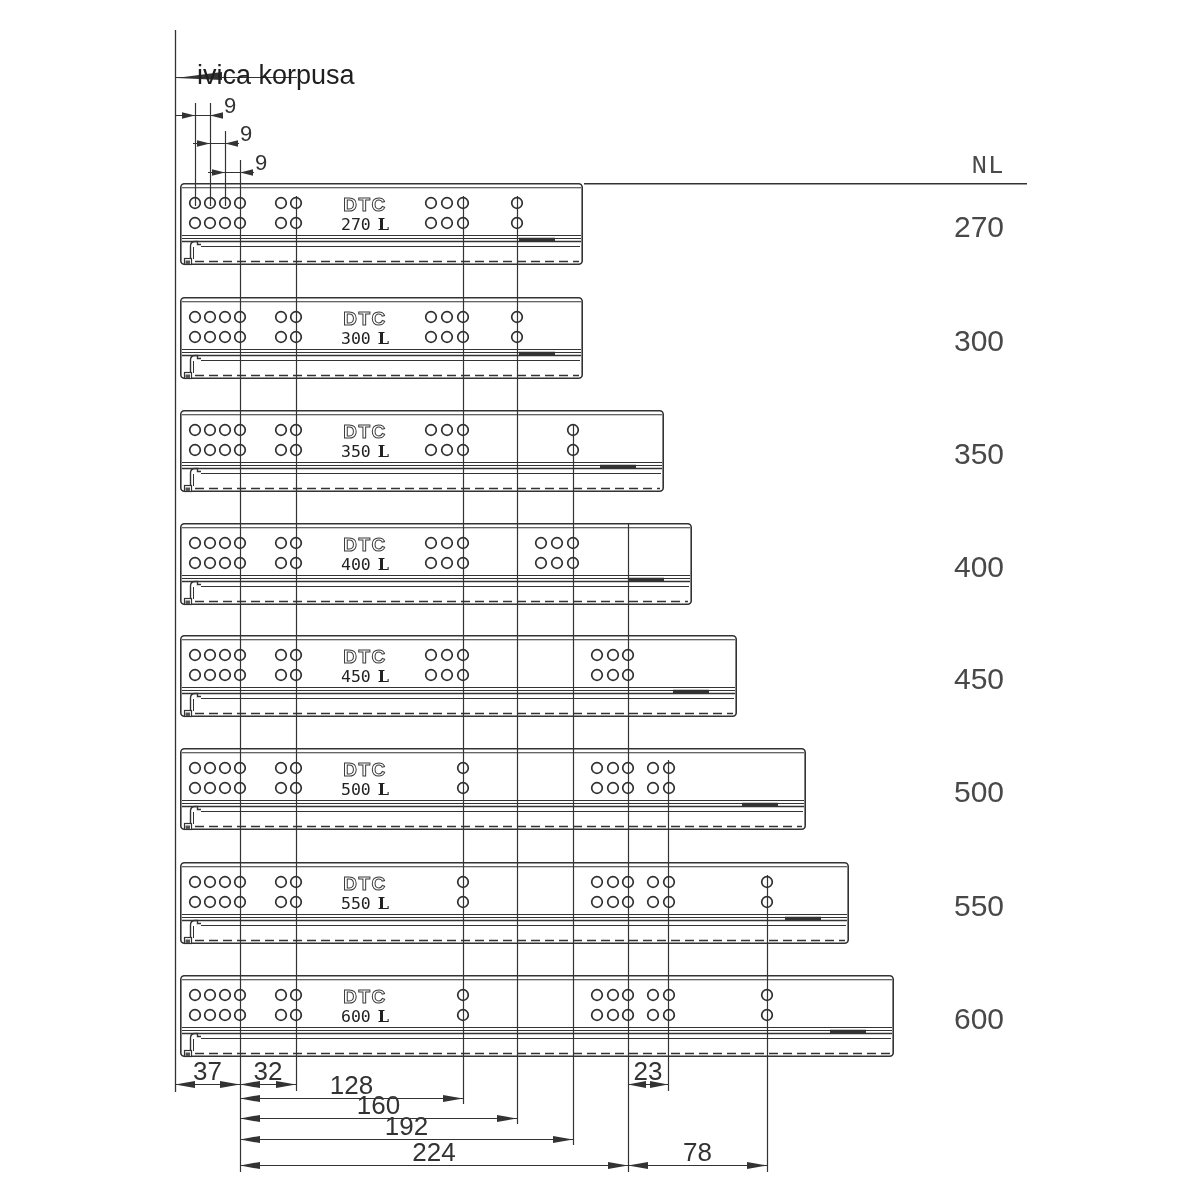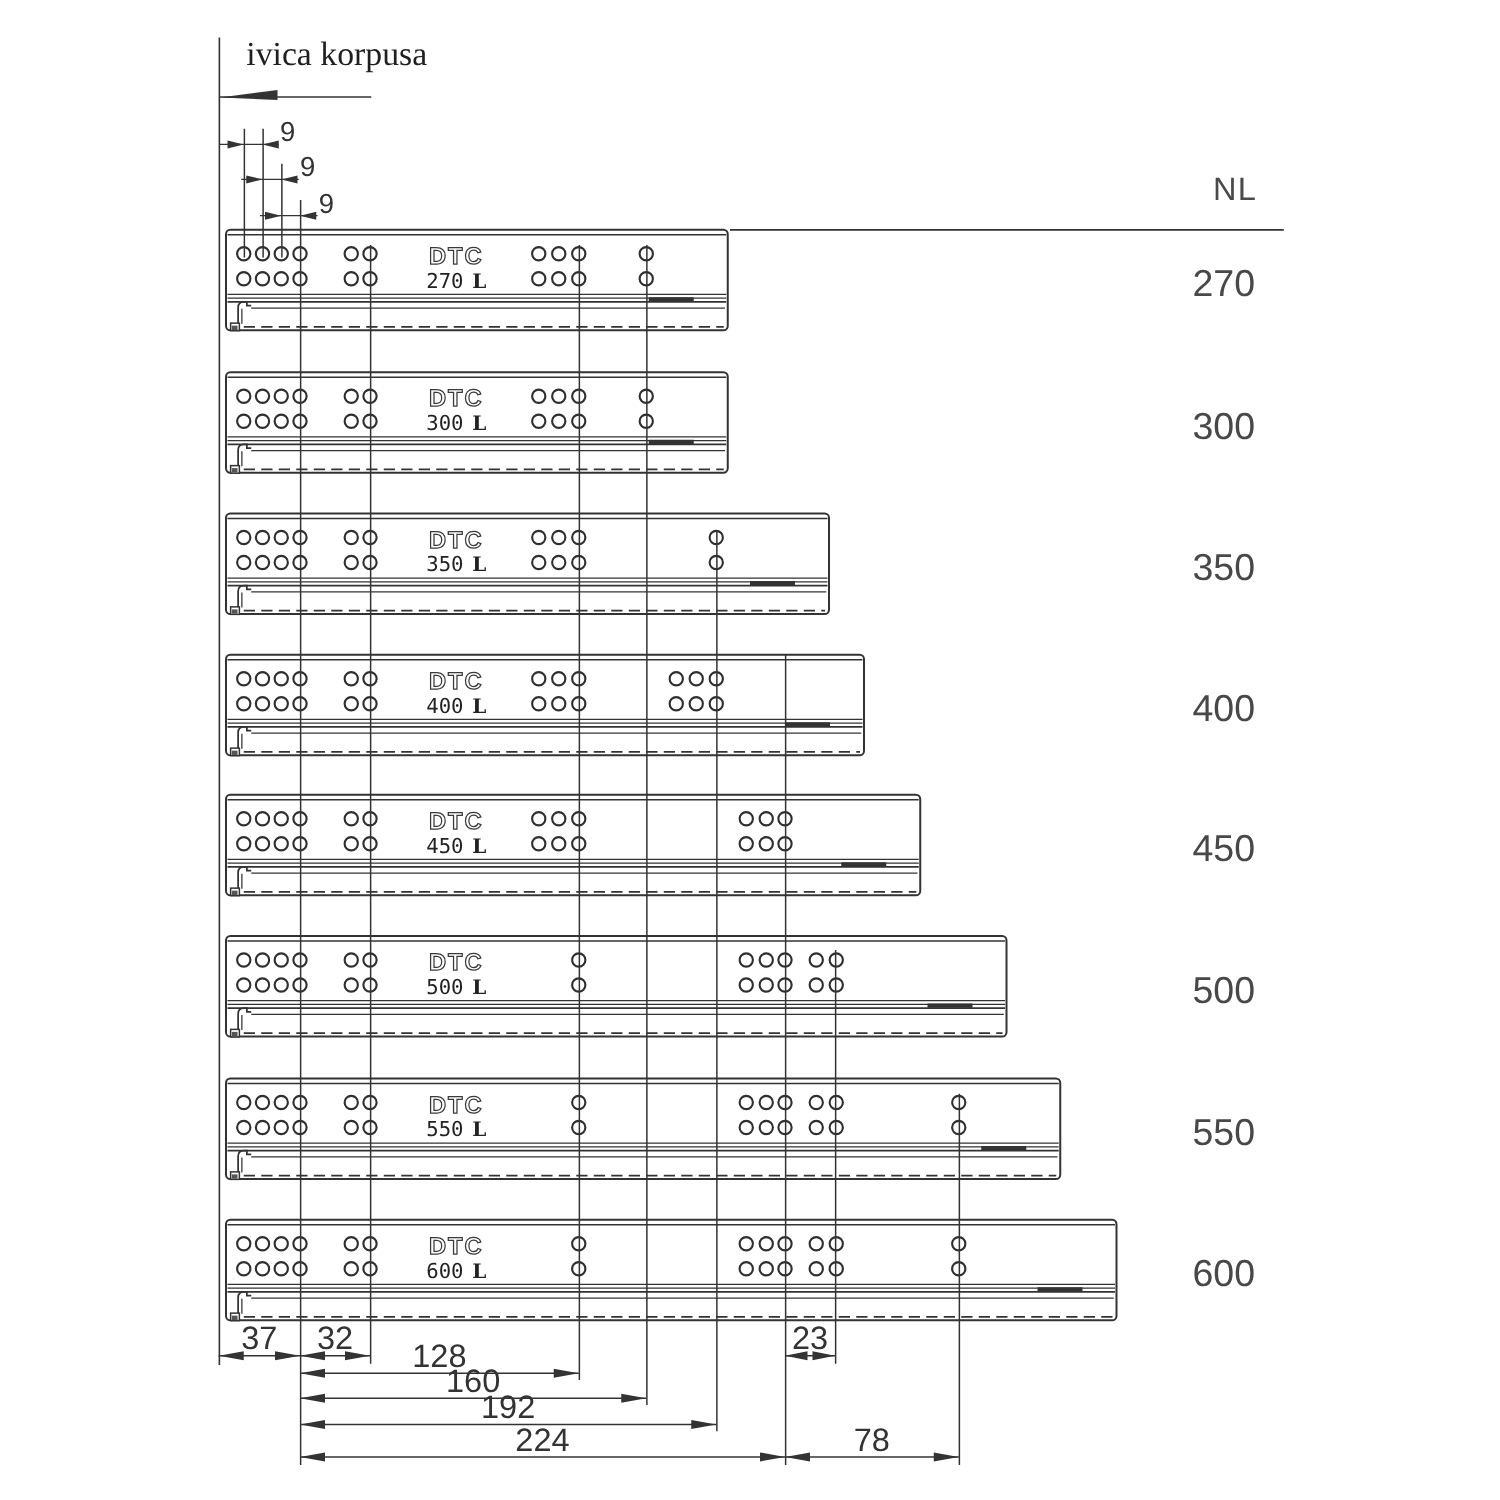--- a/index.html
+++ b/index.html
@@ -1,23 +1,23 @@
 <!DOCTYPE html>
 <html><head>
 <meta charset="utf-8">
 <style>
   html,body{margin:0;padding:0;background:#fff;}
   .stage{position:relative;width:1200px;height:1200px;background:#ffffff;overflow:hidden;
          font-family:"Liberation Sans", sans-serif;}
   .stage svg{position:absolute;left:0;top:0;}
-  .edge-label{position:absolute;left:197px;top:28px;font-size:27px;color:#1f1f1f;
-              font-family:Liberation Serif, serif;white-space:nowrap;}
-  .nl-header{position:absolute;left:948px;top:136px;width:80px;text-align:center;
+  .edge-label{position:absolute;left:197px;top:60px;font-size:27px;color:#1f1f1f;
+              font-family:Liberation Sans, sans-serif;white-space:nowrap;}
+  .nl-header{position:absolute;left:948px;top:151px;width:80px;text-align:center;
              font-size:26px;color:#4a4a4a;letter-spacing:1px;
-             font-family:Liberation Sans, sans-serif;}
+             font-family:Liberation Mono, monospace;}
 </style>
 </head>
 <body>
 
 <div class="stage">
   <svg id="drawing" width="1200" height="1200" viewBox="0 0 1200 1200">
       <g>
         <rect x="180.8" y="183.8" width="401.4" height="80.4" rx="3.5" fill="#ffffff" stroke="#333333" stroke-width="1.6"></rect>
         <line x1="182" y1="187.8" x2="581" y2="187.8" stroke="#333333" stroke-width="1.1"></line>
         <line x1="182" y1="235.5" x2="581" y2="235.5" stroke="#333333" stroke-width="1.1"></line>

